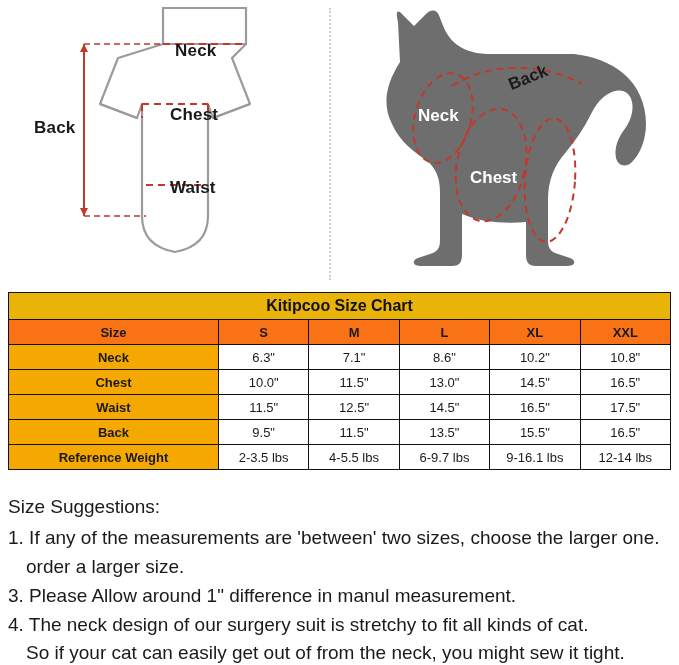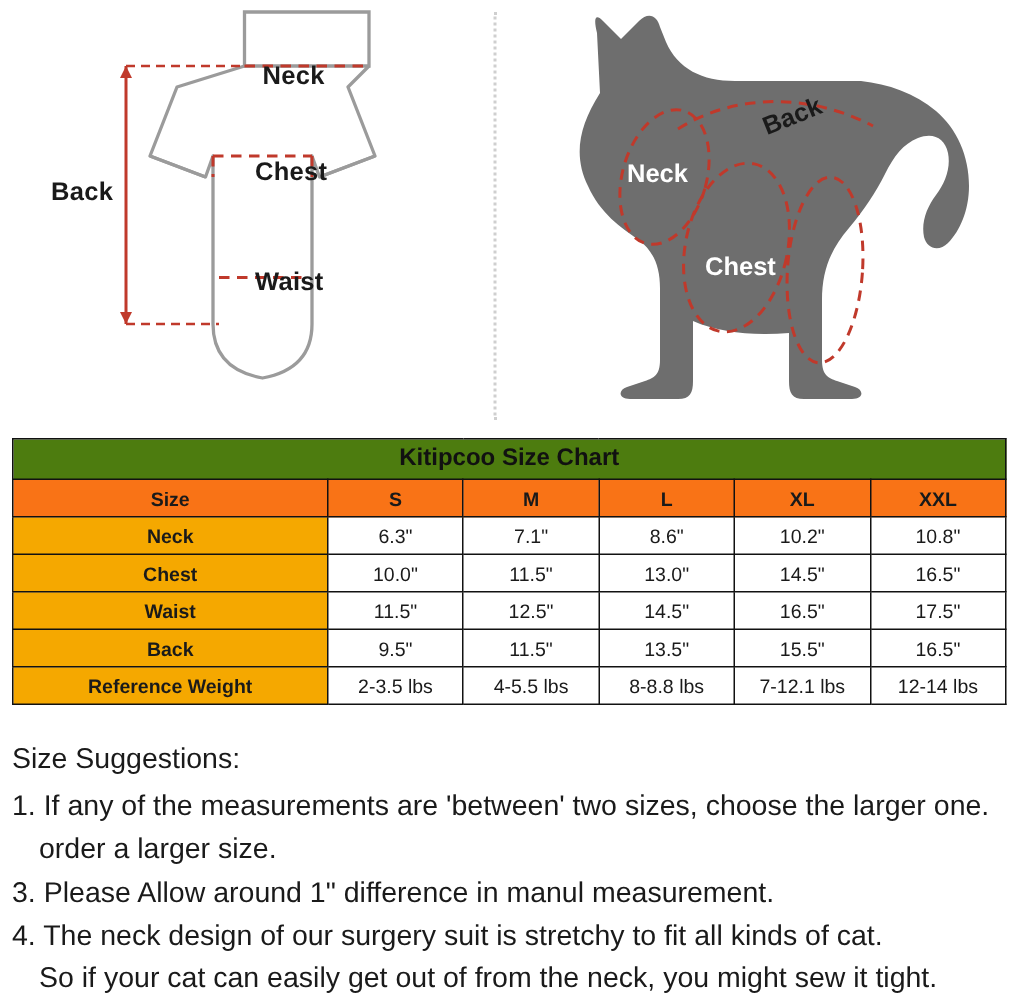--- a/index.html
+++ b/index.html
@@ -64,21 +64,21 @@
     border-collapse: collapse;
     font-size: 13px;
   }
   table.sizechart td, table.sizechart th {
     border: 1px solid #111;
     text-align: center;
     padding: 4px 2px;
     height: 25px;
   }
   .tbl-title {
-    background: #4d7c0f;
+    background: #eab308;
     font-size: 16px;
     font-weight: 700;
     height: 31px;
     color:#111;
   }
   .row-head td { background: #f97316; font-weight: 700; }
   .lab-col { background: #F5A800; font-weight: 700; width: 209px; }
   .val-col { background: #ffffff; width: 90px; }
 
   
@@ -211,22 +211,22 @@
         <td class="val-col">9.5"</td>
         <td class="val-col">11.5"</td>
         <td class="val-col">13.5"</td>
         <td class="val-col">15.5"</td>
         <td class="val-col">16.5"</td>
       </tr>
       <tr>
         <td class="lab-col">Reference Weight</td>
         <td class="val-col">2-3.5 lbs</td>
         <td class="val-col">4-5.5 lbs</td>
-        <td class="val-col">8-8.8 lbs</td>
-        <td class="val-col">7-12.1 lbs</td>
+        <td class="val-col">6-9.7 lbs</td>
+        <td class="val-col">9-16.1 lbs</td>
         <td class="val-col">12-14 lbs</td>
       </tr>
     </tbody>
   </table>
 
   <div class="suggestions">
     <div class="sugg-title">Size Suggestions:</div>
     <div class="sugg-item">1. If any of the measurements are 'between' two sizes, choose the larger one.</div>
     <div class="sugg-item sugg-sub">order a larger size.</div>
     <div class="sugg-item">3. Please Allow around 1" difference in manul measurement.</div>

